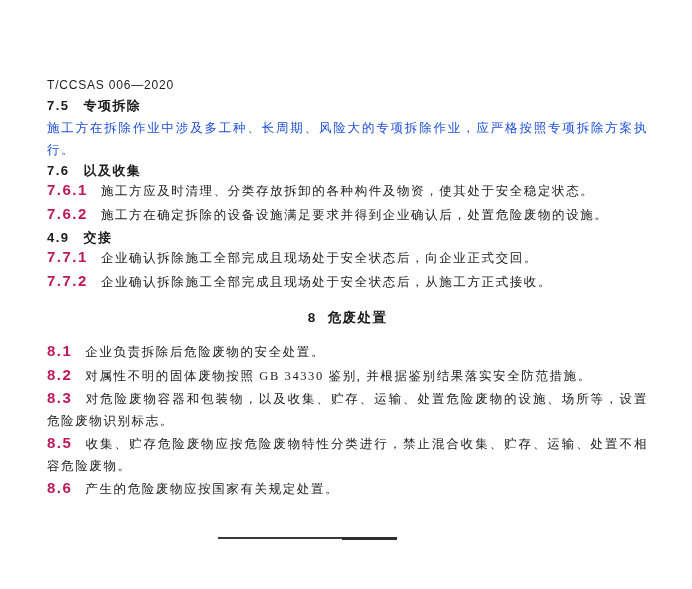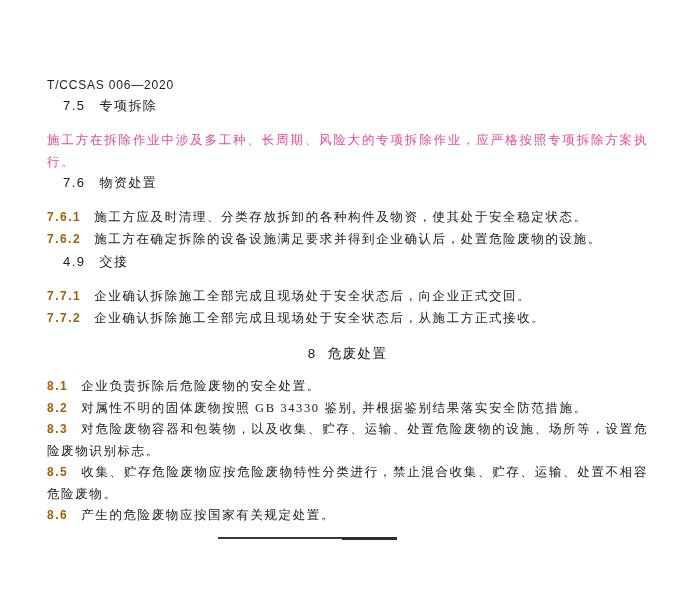--- a/index.html
+++ b/index.html
@@ -25,23 +25,23 @@
   }
   .doc-number {
     font-family: "Liberation Sans", "DejaVu Sans", sans-serif;
     font-size: 12px;
     line-height: 14px;
     letter-spacing: 0.8px;
     color: #1c1c1c;
     font-weight: 500;
   }
   .h2 {
-    margin: 16px;
+    margin: 0;
     font-family: "Liberation Sans", "DejaVu Sans", sans-serif;
-    font-weight: normal;
+    font-weight: bold;
     font-size: 13px;
     line-height: 16px;
     letter-spacing: 1.4px;
     color: #1a1a1a;
   }
   .h2 .hnum {
     letter-spacing: 1.5px;
     margin-right: 14px;
   }
   .h2.h75 { margin-top: 6px; }
@@ -54,37 +54,37 @@
     line-height: 17px;
     text-align: center;
   }
   .h2.chapter .hnum { margin-right: 11px; }
   .para {
     margin: 4px 0 0 0;
     font-size: 12.5px;
     line-height: 21.5px;
     letter-spacing: 1.6px;
     text-align: justify;
-    color: #ec4899;
+    color: #1d4ed8;
   }
   .clause {
     margin: 0;
     font-size: 12.5px;
     line-height: 21.5px;
     letter-spacing: 1.6px;
     text-align: justify;
     color: #212121;
   }
   .clause .cnum {
     font-family: "Liberation Sans", "DejaVu Sans", sans-serif;
     font-weight: 600;
-    font-size: 12px;
+    font-size: 15px;
     letter-spacing: 1.5px;
     margin-right: 13px;
-    color: #a16207;
+    color: #be185d;
     white-space: nowrap;
   }
   .footer-rule {
     position: absolute;
     left: 218px;
     top: 537px;
     width: 179px;
     height: 1.5px;
     background: #3a3a3a;
   }
@@ -100,21 +100,21 @@
 </head>
 <body>
 
 <div class="page">
 
   <div class="doc-number">T/CCSAS 006—2020</div>
 
   <p class="h2 h75"><span class="hnum">7.5</span><span>专项拆除</span></p>
   <p class="para">施工方在拆除作业中涉及多工种、长周期、风险大的专项拆除作业，应严格按照专项拆除方案执行。</p>
 
-  <p class="h2 h76"><span class="hnum">7.6</span><span>物资处置</span></p>
+  <p class="h2 h76"><span class="hnum">7.6</span><span>以及收集</span></p>
   <p class="clause"><span class="cnum">7.6.1</span><span>施工方应及时清理、分类存放拆卸的各种构件及物资，使其处于安全稳定状态。</span></p>
   <p class="clause"><span class="cnum">7.6.2</span><span>施工方在确定拆除的设备设施满足要求并得到企业确认后，处置危险废物的设施。</span></p>
 
   <p class="h2 h77"><span class="hnum">4.9</span><span>交接</span></p>
   <p class="clause"><span class="cnum">7.7.1</span><span>企业确认拆除施工全部完成且现场处于安全状态后，向企业正式交回。</span></p>
   <p class="clause"><span class="cnum">7.7.2</span><span>企业确认拆除施工全部完成且现场处于安全状态后，从施工方正式接收。</span></p>
 
   <p class="h2 chapter"><span class="hnum">8</span><span>危废处置</span></p>
   <p class="clause"><span class="cnum">8.1</span><span>企业负责拆除后危险废物的安全处置。</span></p>
   <p class="clause"><span class="cnum">8.2</span><span>对属性不明的固体废物按照 GB 34330 鉴别, 并根据鉴别结果落实安全防范措施。</span></p>

